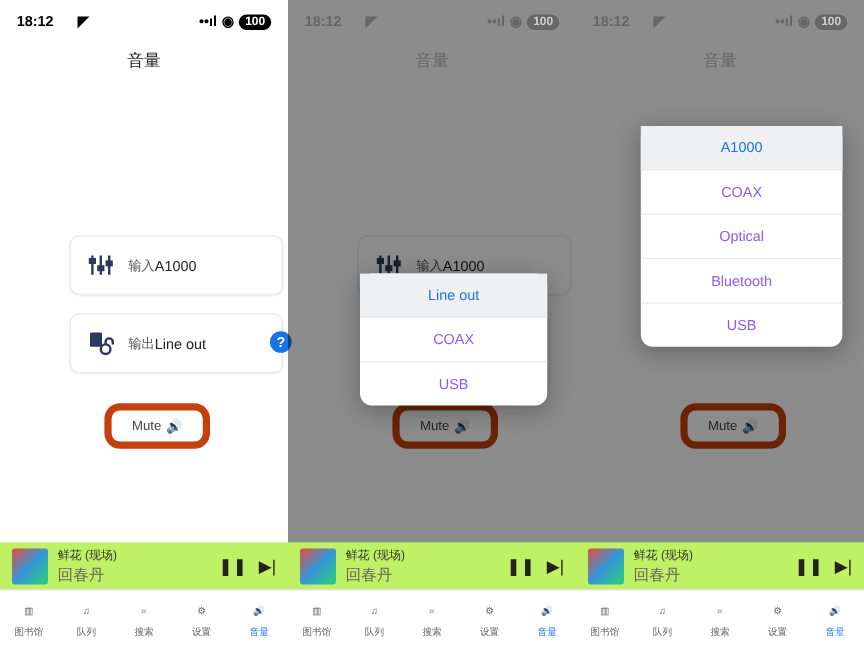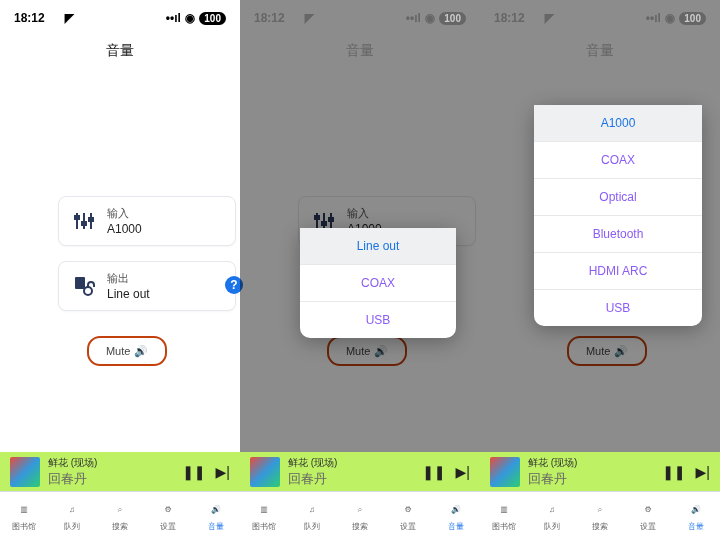--- a/index.html
+++ b/index.html
@@ -10,25 +10,25 @@
 .sb-l{display:flex;align-items:center;gap:20px}
 .sb-r{display:flex;align-items:center;gap:4px}
 .dim .sb{color:#666}
 .title{text-align:center;font-size:14px;font-weight:500;padding:6px 0;position:relative;z-index:6;color:#222}
 .dim .title{color:#666}
 .main{position:relative;height:390px;z-index:4}
 .card{position:absolute;left:58px;width:156px;height:48px;background:#fff;border:1px solid #e5e8ec;border-radius:8px;display:flex;align-items:center;padding:0 10px;box-shadow:0 1px 2px rgba(0,0,0,0.04)}
 .card.c1{top:130px}
 .card.c2{top:195px}
 .cicon{width:30px;height:30px;display:flex;align-items:center;justify-content:center;color:#2b3a5c}
-.ctxt{margin-left:8px;display:flex;flex-direction:column}
+.ctxt{margin-left:8px;display:flex;flex-direction:row}
 .clbl{font-size:11px;color:#555}
 .cval{font-size:12px;color:#222;margin-top:1px}
 .help{position:absolute;right:-8px;top:14px;width:18px;height:18px;border-radius:50%;background:#1a73e8;color:#fff;font-size:12px;display:flex;align-items:center;justify-content:center;font-weight:600}
-.mute{position:absolute;left:87px;top:270px;width:76px;height:26px;border:2px solid #c2410c;border-radius:13px;display:flex;align-items:center;justify-content:center;font-size:11px;color:#444;gap:4px;background:#fff}
+.mute{position:absolute;left:87px;top:270px;width:76px;height:26px;border:6px solid #c2410c;border-radius:13px;display:flex;align-items:center;justify-content:center;font-size:11px;color:#444;gap:4px;background:#fff}
 .np{position:absolute;bottom:48px;left:0;right:0;height:40px;background:#bef264;display:flex;align-items:center;z-index:6;padding:0 10px}
 .art{width:30px;height:30px;background:linear-gradient(135deg,#e74c3c,#3498db,#2ecc71);border-radius:2px}
 .npi{margin-left:8px;flex:1}
 .npt{font-size:10px;color:#333}
 .npa{font-size:13px;color:#666}
 .npc{display:flex;gap:10px;color:#222;font-size:14px}
 .tabs{position:absolute;bottom:0;left:0;right:0;height:48px;border-top:1px solid #d5dbe2;display:flex;z-index:6;background:#fff}
 .dim .tabs{background:#fff}
 .tab{flex:1;display:flex;flex-direction:column;align-items:center;justify-content:center;gap:2px;font-size:8px;color:#666}
 .tab.active{color:#1a73e8}
@@ -221,21 +221,20 @@
     <div class="mute">
         <span>Mute</span>
         <span>🔊</span>
       </div>
   </div>
   <div class="popup" style="left:54px;top:105px;width:168px">
     <div class="pi sel">A1000</div>
     <div class="pi">COAX</div>
     <div class="pi">Optical</div>
     <div class="pi">Bluetooth</div>
-    <div class="pi">HDMI ARC</div>
     <div class="pi">USB</div>
   </div>
   <div class="np">
       <div class="art"></div>
       <div class="npi">
         <div class="npt">鲜花 (现场)</div>
         <div class="npa">回春丹</div>
       </div>
       <div class="npc">
         <span>❚❚</span>

